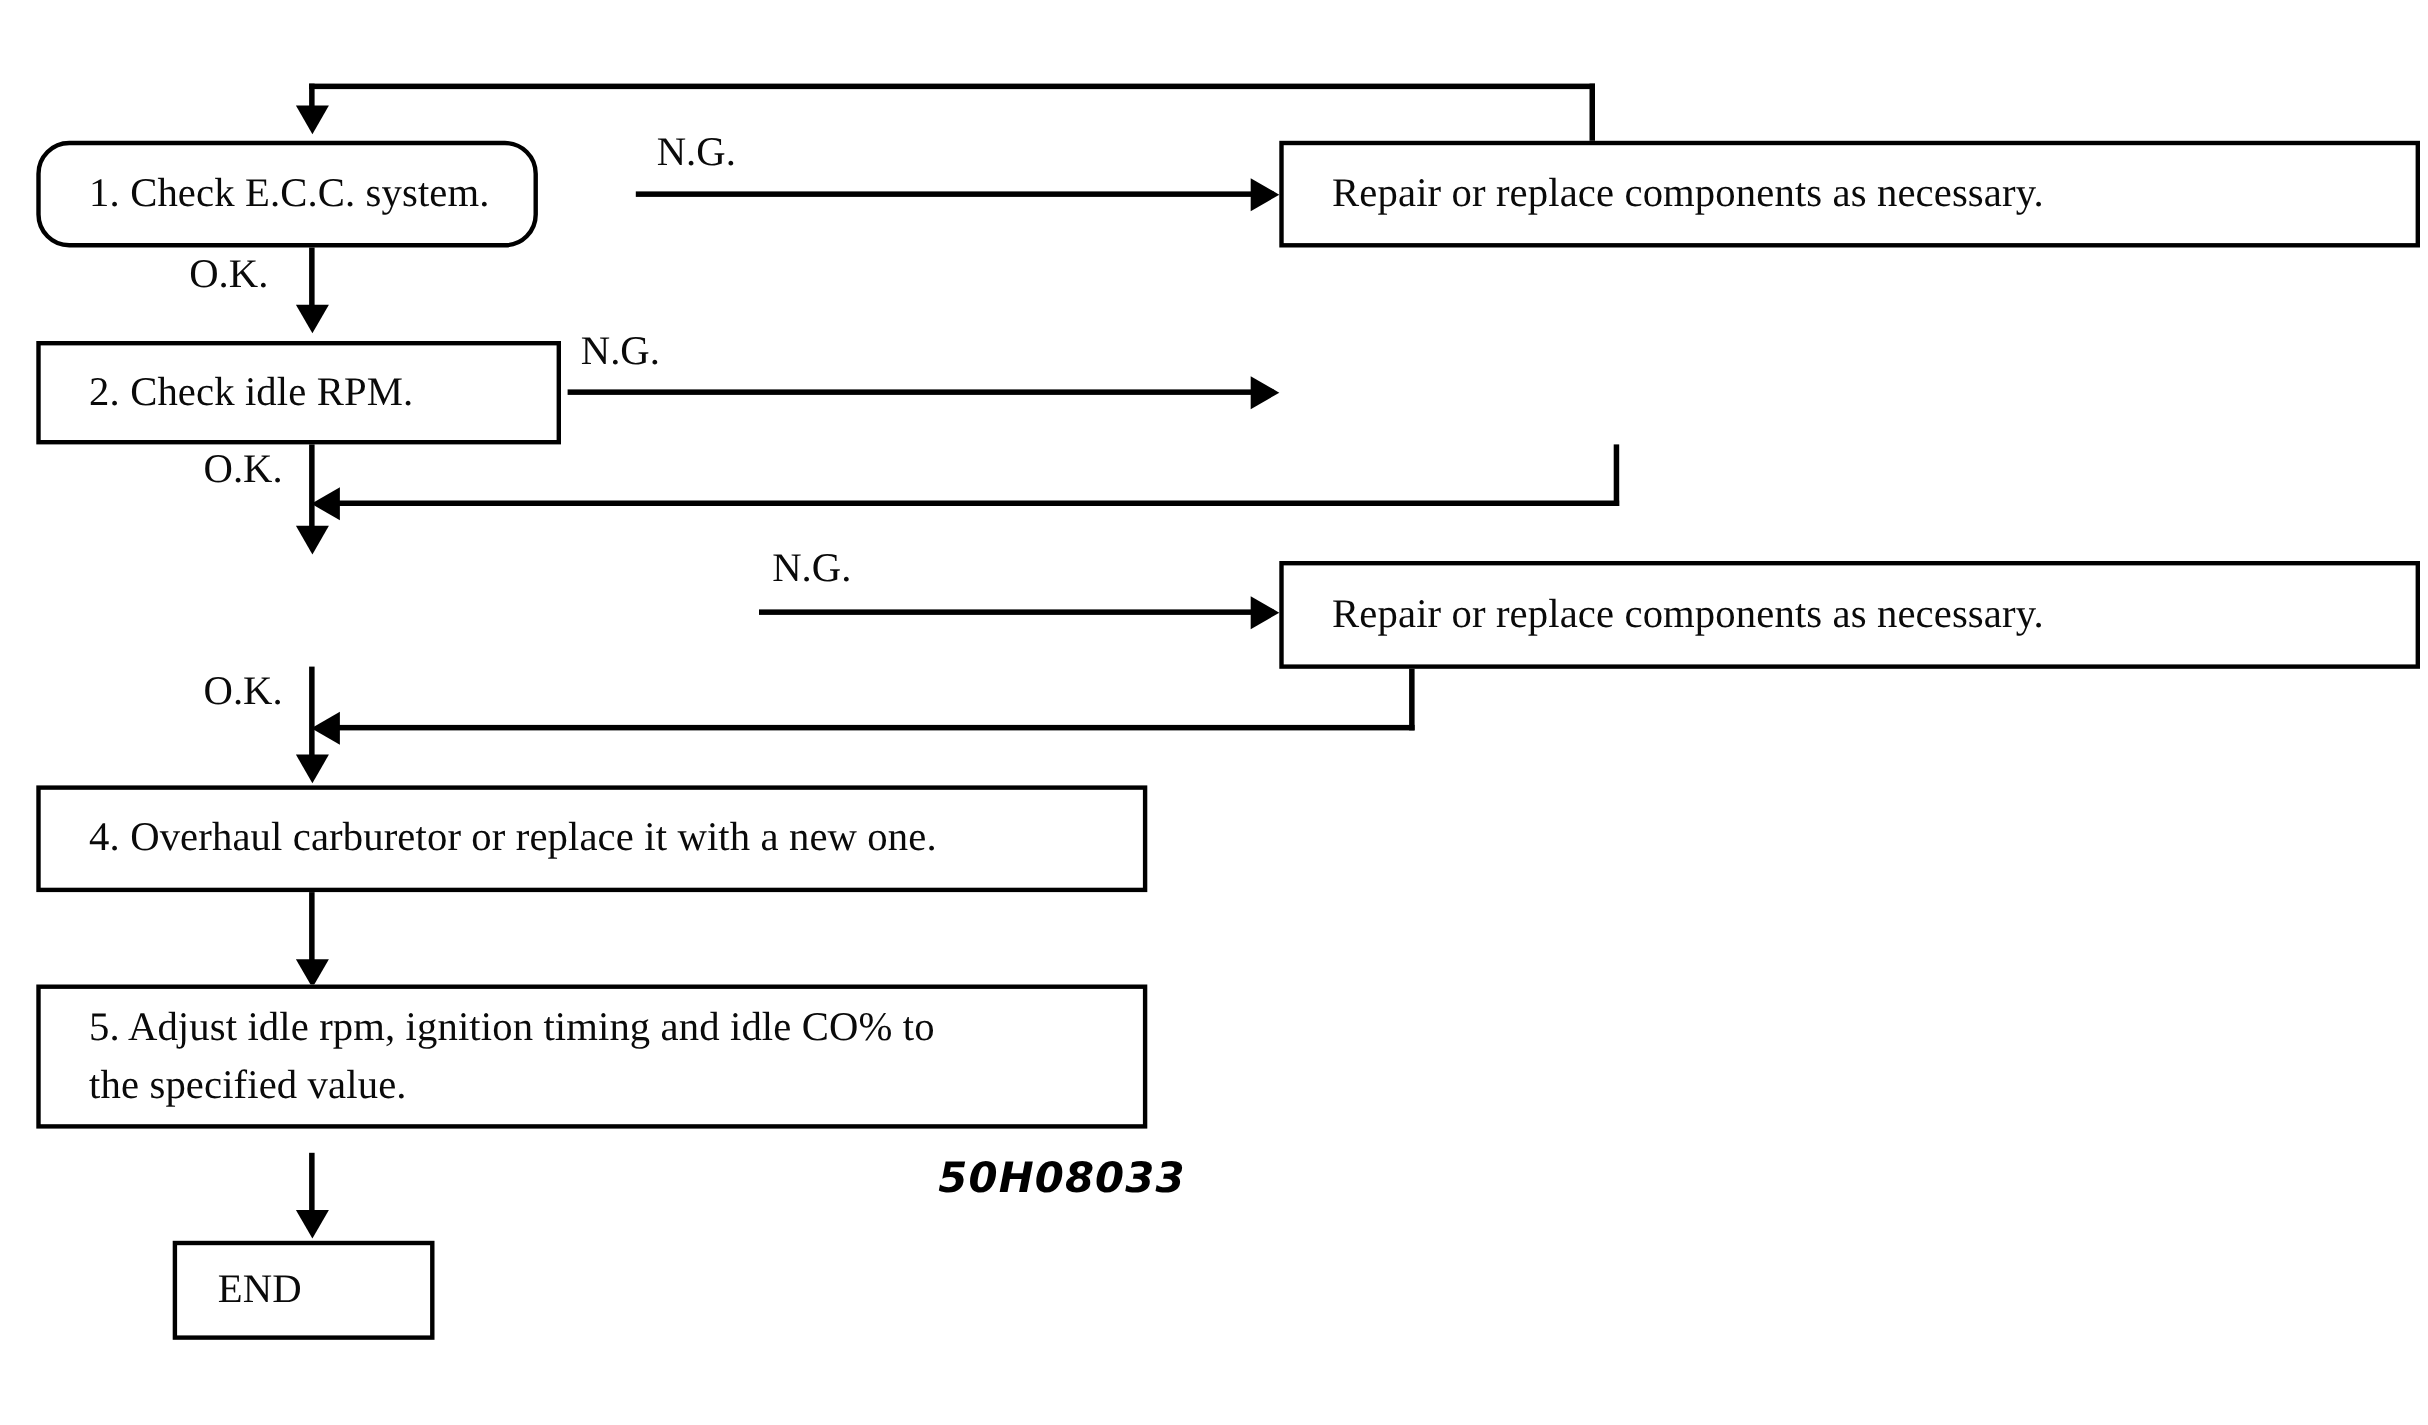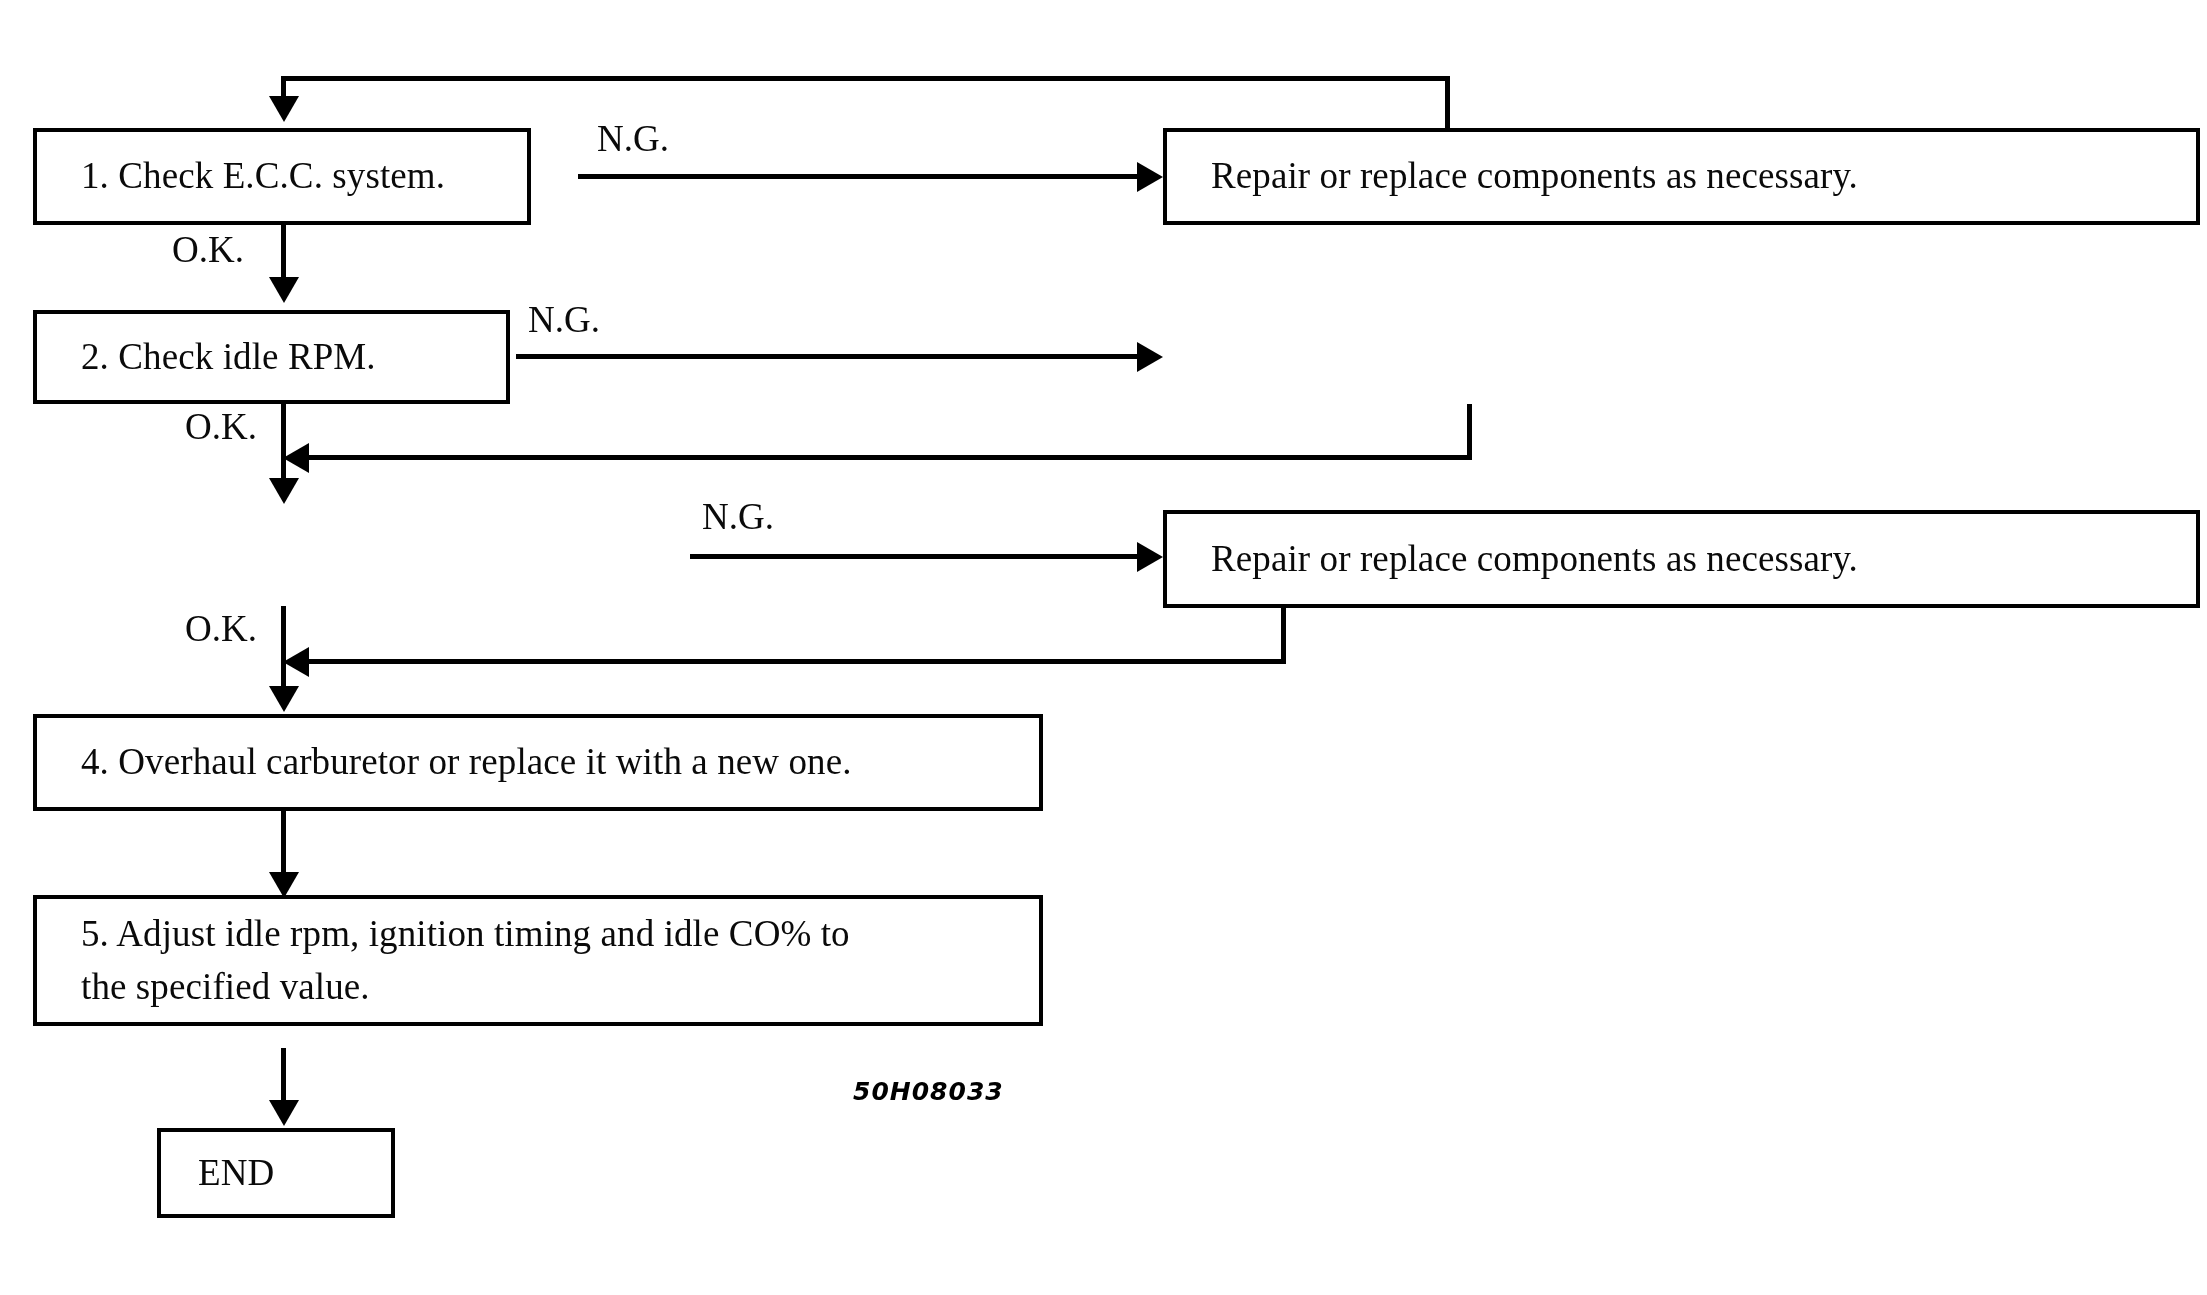--- a/index.html
+++ b/index.html
@@ -76,37 +76,36 @@
     height: 0;
     border-top: 15px solid transparent;
     border-bottom: 15px solid transparent;
     border-right: 26px solid #000000;
   }
   .figcode {
     position: absolute;
     font-family: "DejaVu Sans", sans-serif;
     font-style: italic;
     font-weight: bold;
-    font-size: 25px;
+    font-size: 38px;
     letter-spacing: 1px;
     color: #000000;
-    margin-top: 28px;
   }
 </style>
 </head>
 <body>
 
 <div id="page">
 
   <div class="vline" style="left:1445px; top:76px; height:92px;"></div>
   <div class="hline" style="left:281px; top:76px; width:1169px;"></div>
   <div class="vline" style="left:281px; top:76px; height:32px;"></div>
   <div class="arrow-down" style="left:269px; top:96px;"></div>
 
-  <div class="box" style="left:33px; top:128px; width:498px; height:97px;">
+  <div class="box" style="left:33px; top:128px; width:456px; height:97px;border-radius:30px;">
     <span class="txt">1. Check E.C.C. system.</span>
   </div>
 
   <div class="edge-label" style="left:597px; top:117px;">N.G.</div>
   <div class="hline" style="left:578px; top:174px; width:580px;"></div>
   <div class="arrow-right" style="left:1137px; top:162px;"></div>
 
   <div class="box" style="left:1163px; top:128px; width:1037px; height:97px;">
     <span class="txt">Repair or replace components as necessary.</span>
   </div>

